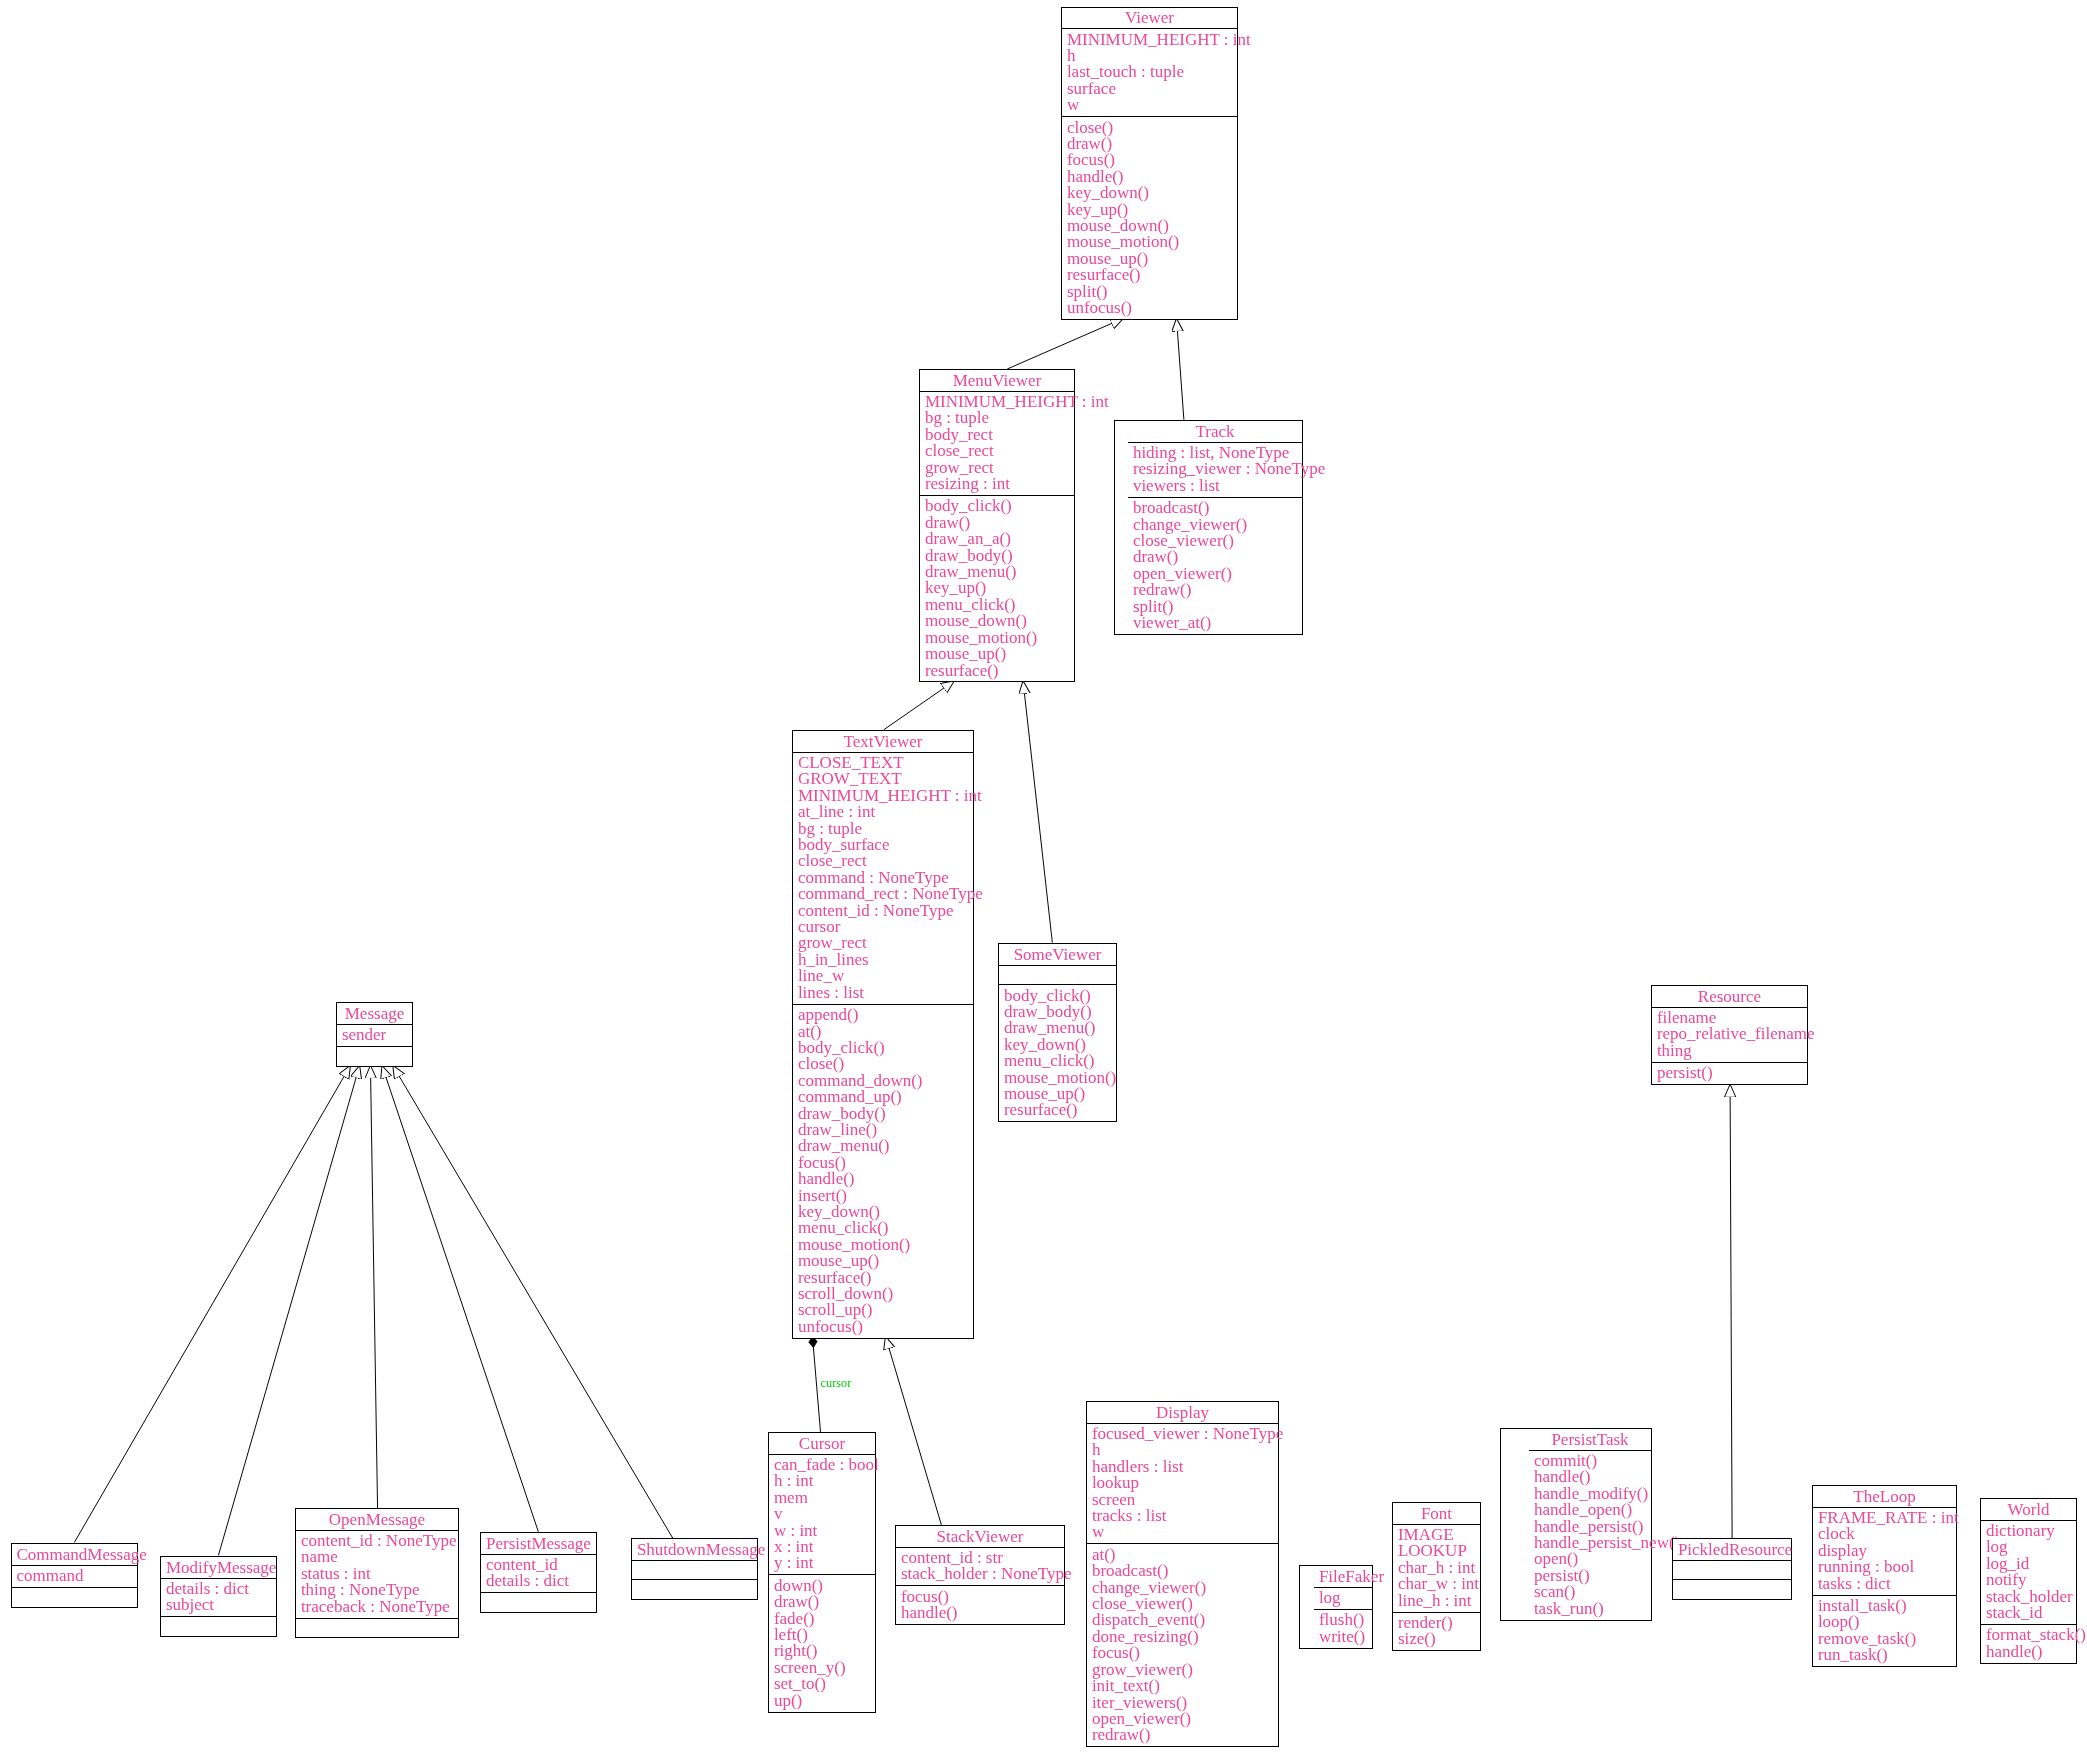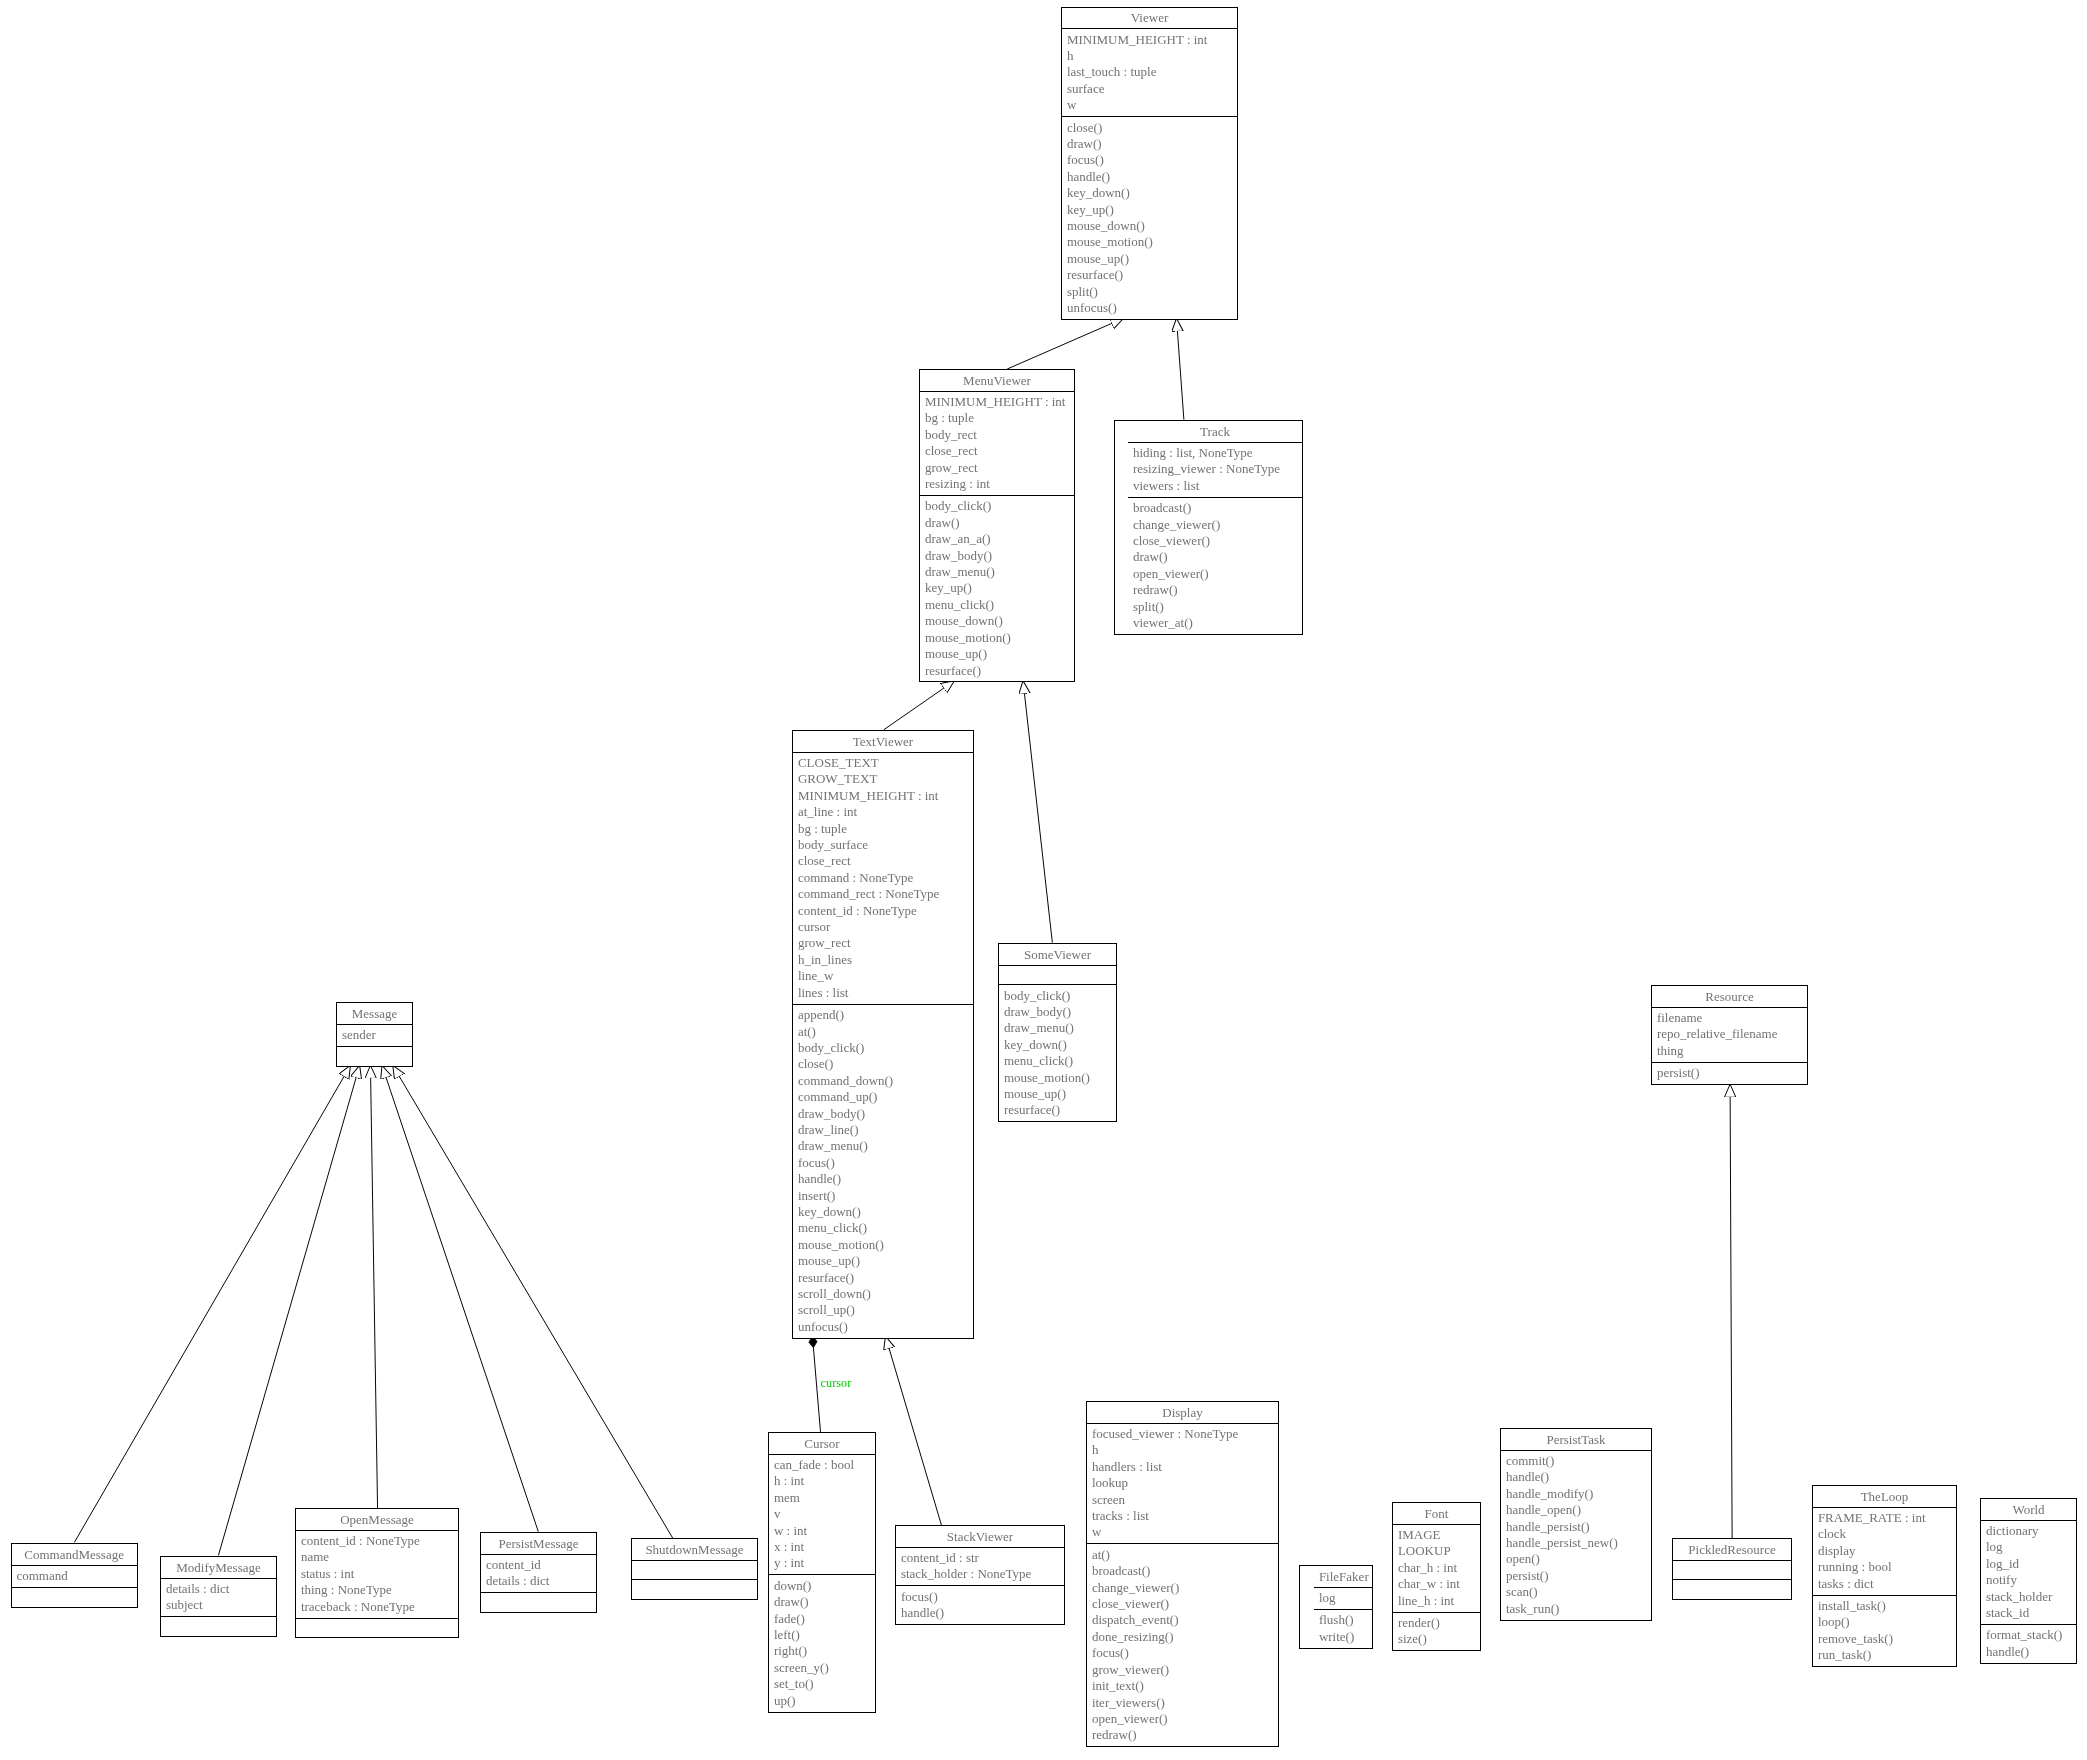--- a/index.html
+++ b/index.html
@@ -14,22 +14,22 @@
   }
   #edge-layer {
     position: absolute;
     left: 0; top: 0;
     width: 2088px; height: 1760px;
   }
   .class-box {
     position: absolute;
     background: #ffffff;
     border: 0.8px solid #000000;
-    font-size: 13px;
-    color: #737373;
+    font-size: 17px;
+    color: #ec4899;
   }
   .class-title {
     text-align: center;
     line-height: 16.4px;
     padding: 2.5px 4.9px 1.6px 4.9px;
     white-space: nowrap;
   }
   .compartment {
     border-top: 0.8px solid #000000;
     padding: 2.5px 4.9px;
@@ -326,21 +326,21 @@
         <div class="member">LOOKUP</div>
         <div class="member">char_h : int</div>
         <div class="member">char_w : int</div>
         <div class="member">line_h : int</div>
       </div>
     <div class="compartment">
         <div class="member">render()</div>
         <div class="member">size()</div>
       </div>
   </div>
-    <div class="class-box" style="left: 1500px; top: 1428px; width: 152px;">
+    <div class="class-box" style="left: 1500px; top: 1428px; width: 152px; padding-left: 28px;">
     <div class="class-title">PersistTask</div>
     <div class="compartment">
         <div class="member">commit()</div>
         <div class="member">handle()</div>
         <div class="member">handle_modify()</div>
         <div class="member">handle_open()</div>
         <div class="member">handle_persist()</div>
         <div class="member">handle_persist_new()</div>
         <div class="member">open()</div>
         <div class="member">persist()</div>

